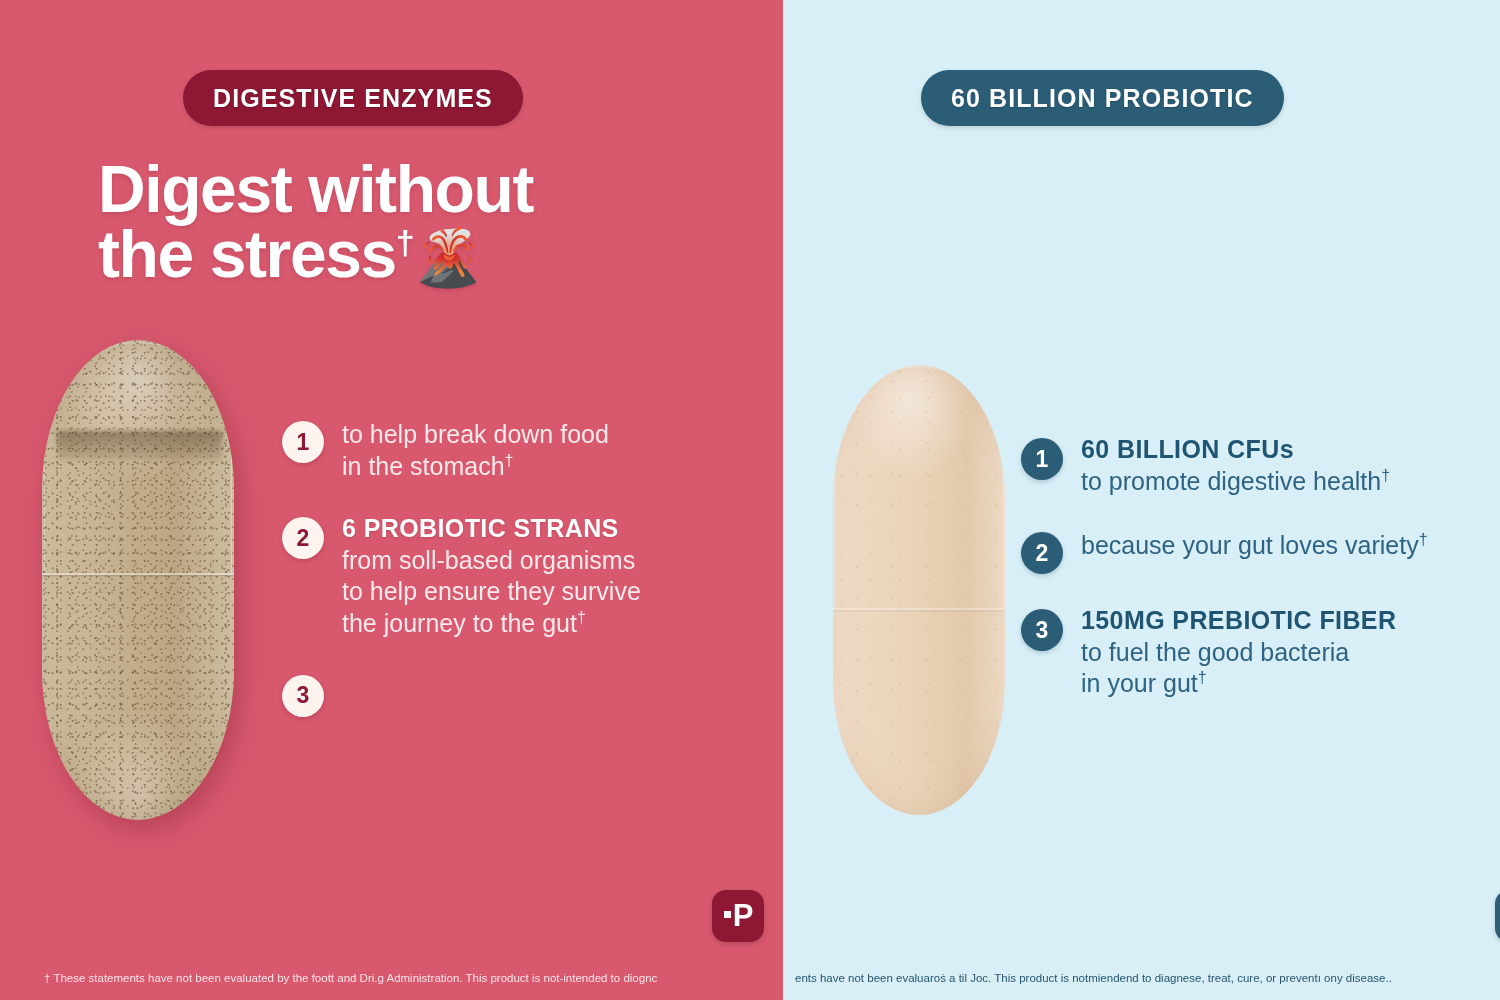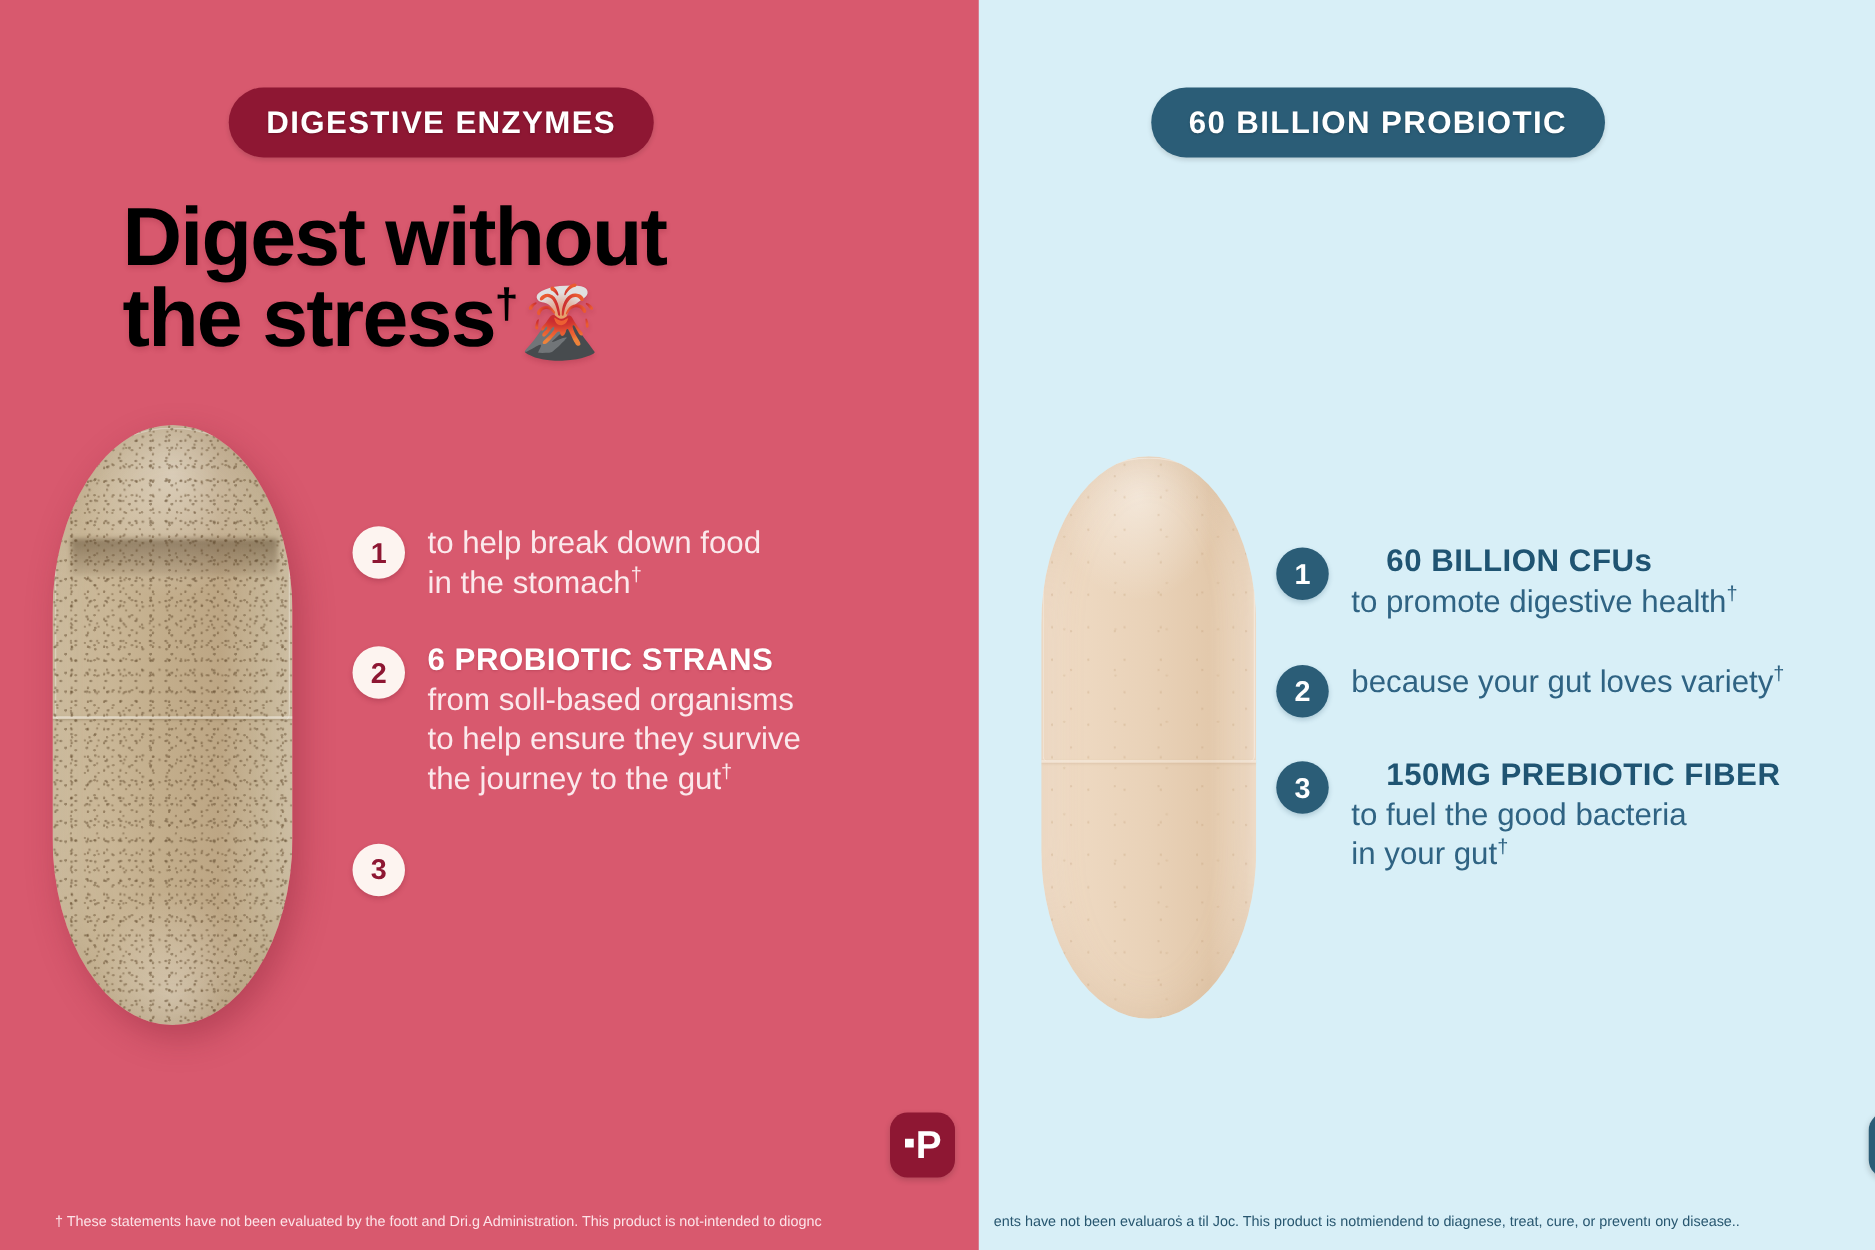--- a/index.html
+++ b/index.html
@@ -35,21 +35,21 @@
   }
   .left  .badge-pill{ left:183px; background:#8e1733; }
   .right .badge-pill{ left:138px; background:#2b5d77; }
 
   
   .headline{
     position:absolute; top:157px; width:680px;
     font-size:66px; font-weight:bold; line-height:0.98;
     letter-spacing:-1.4px; white-space:pre-line;
   }
-  .left  .headline{ left:98px; color:#000000; text-shadow:0 2px 4px rgba(120,20,40,.20); }
+  .left  .headline{ left:98px; color:#ffffff; text-shadow:0 2px 4px rgba(120,20,40,.20); }
   .right .headline{ left:55px;  color:#275a74; text-shadow:0 2px 4px rgba(20,70,95,.16); }
   .headline .dag{ font-size:34px; vertical-align:super; }
   .headline .emo{ font-size:56px; letter-spacing:0; }
 
   
   .capsule-wrap{ position:absolute; }
   .left  .capsule-wrap{ left:42px;  top:340px; width:192px; height:480px; }
   .right .capsule-wrap{ left:50px;  top:365px; width:172px; height:450px; }
 
   .capsule{
@@ -143,21 +143,21 @@
   .txt{ flex:1 1 auto; }
   .itm-title{
     font-size:25px; font-weight:bold; letter-spacing:0.4px; line-height:1.18;
   }
   .itm-desc{
     font-size:25px; font-weight:normal; line-height:1.26; white-space:pre-line;
     margin-top:1px;
   }
   .left  .itm-title{ color:#ffffff; text-shadow:0 1px 2px rgba(120,25,45,.25); }
   .left  .itm-desc { color:#fbe9ec; }
-  .right .itm-title{ color:#1f5472;margin-left:28px; }
+  .right .itm-title{ color:#1f5472; }
   .right .itm-desc { color:#2f6383; }
   .sup{ font-size:16px; vertical-align:super; }
 
   
   .logo{
     position:absolute; right:44px; bottom:58px;
     width:52px; height:52px; border-radius:14px;
     display:flex; align-items:center; justify-content:center;
     font-size:31px; font-weight:bold; color:#ffffff;
     letter-spacing:-1px;

